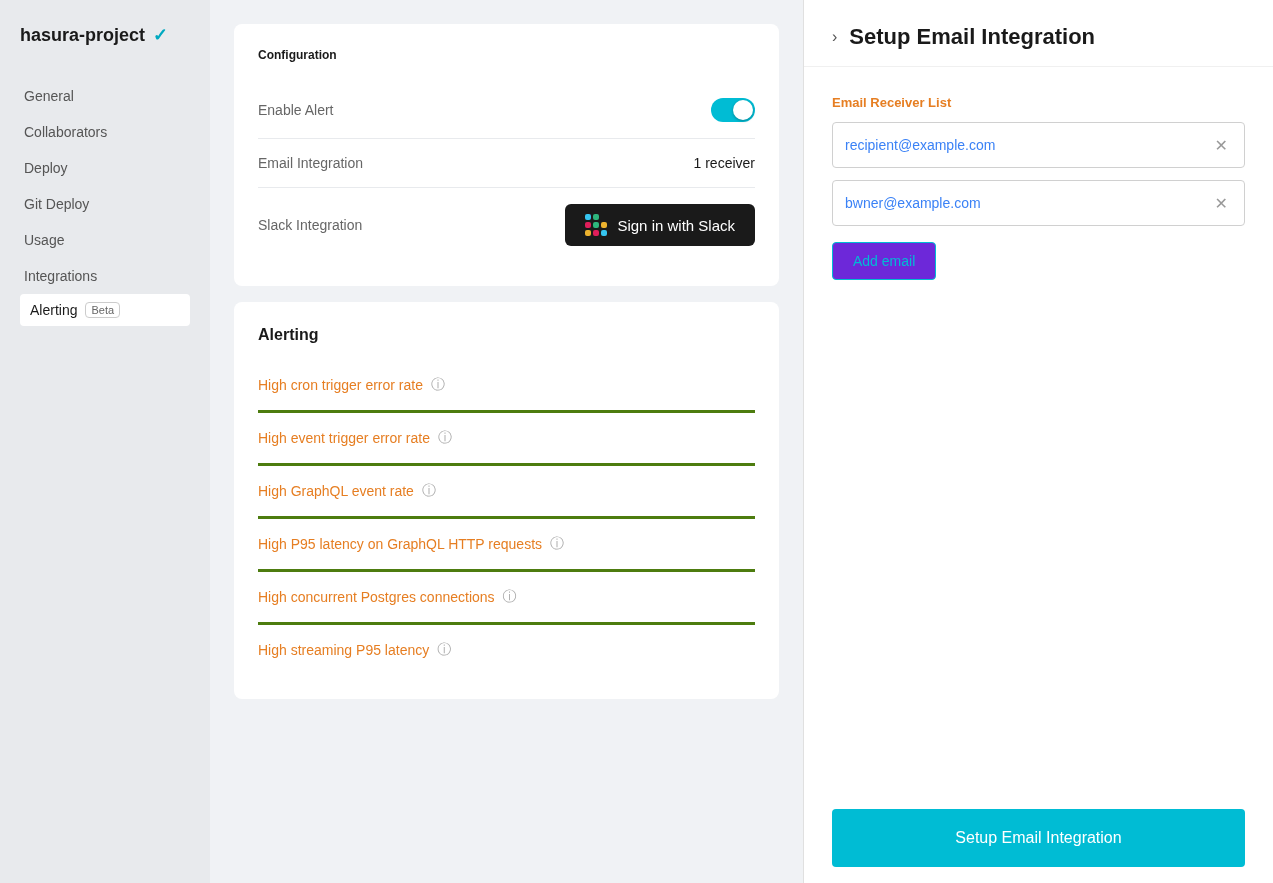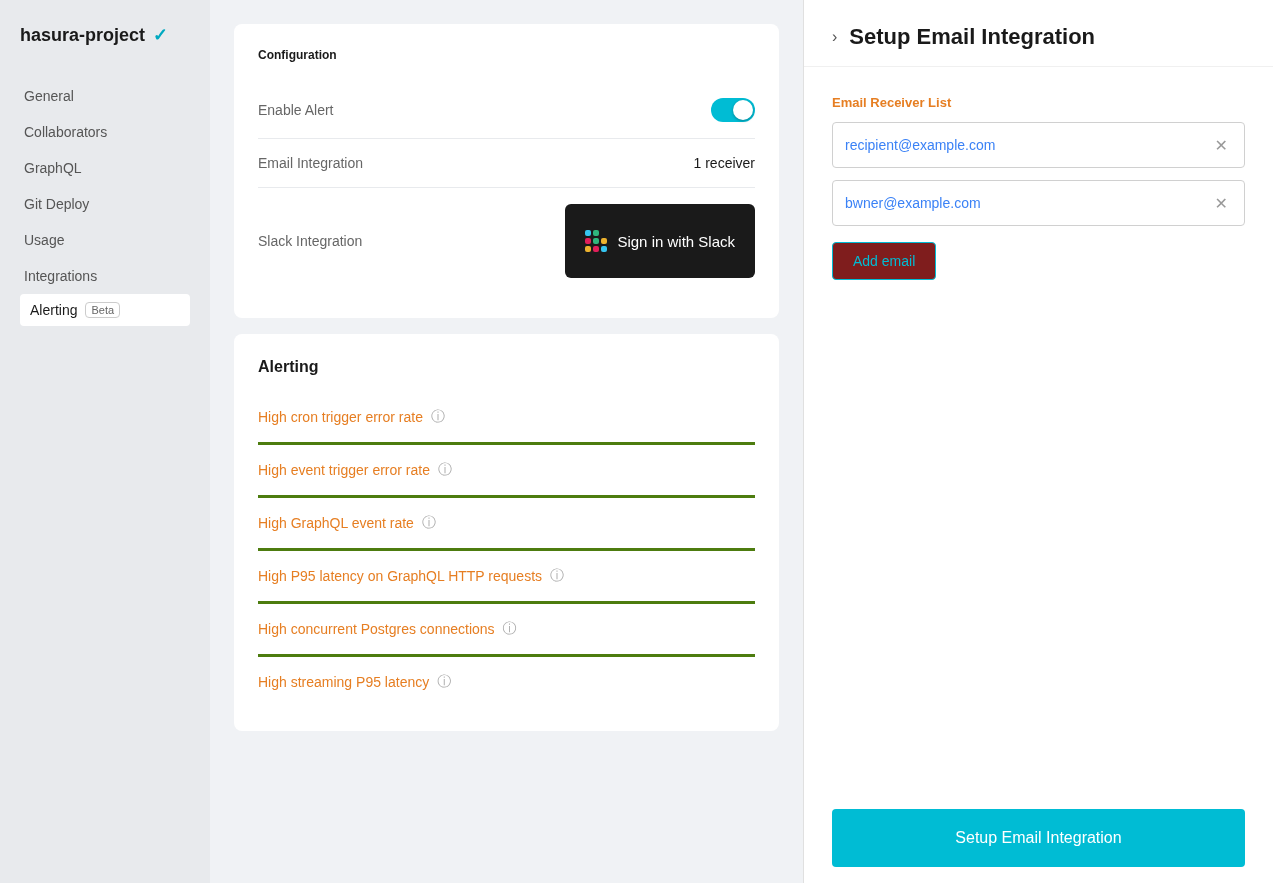--- a/index.html
+++ b/index.html
@@ -88,21 +88,21 @@
       top: 2px; right: 2px;
       box-shadow: 0 1px 3px rgba(0,0,0,0.3);
     }
 
     
     .slack-btn {
       background: #1a1a1a;
       color: white;
       border: none;
       border-radius: 6px;
-      padding: 26px 20px;
+      padding: 10px 20px;
       font-size: 15px;
       font-weight: 500;
       cursor: pointer;
       display: flex; align-items: center; gap: 10px;
     }
     .slack-icon {
       width: 22px; height: 22px;
       display: inline-flex; align-items: center; justify-content: center;
     }
 
@@ -163,21 +163,21 @@
       border: none; outline: none;
       padding: 14px 0;
       font-size: 14px; color: #3b82f6;
     }
     .close-btn {
       background: none; border: none; cursor: pointer;
       color: #999; font-size: 16px; padding: 4px;
     }
     .add-email-btn {
       border: 1px solid #00bcd4;
-      background: #7f1d1d;
+      background: #6d28d9;
       color: #00bcd4;
       border-radius: 4px;
       padding: 10px 20px;
       font-size: 14px;
       cursor: pointer;
       margin-top: 4px;
     }
     .panel-footer {
       padding: 16px 28px;
     }
@@ -202,21 +202,21 @@
     <span class="verified-icon">✓</span>
   </div>
 
   <div class="nav-item">
     <span>General</span>
   </div>
   <div class="nav-item">
     <span>Collaborators</span>
   </div>
   <div class="nav-item">
-    <span>GraphQL</span>
+    <span>Deploy</span>
   </div>
   <div class="nav-item">
     <span>Git Deploy</span>
   </div>
   <div class="nav-item">
     <span>Usage</span>
   </div>
   <div class="nav-item">
     <span>Integrations</span>
   </div>

